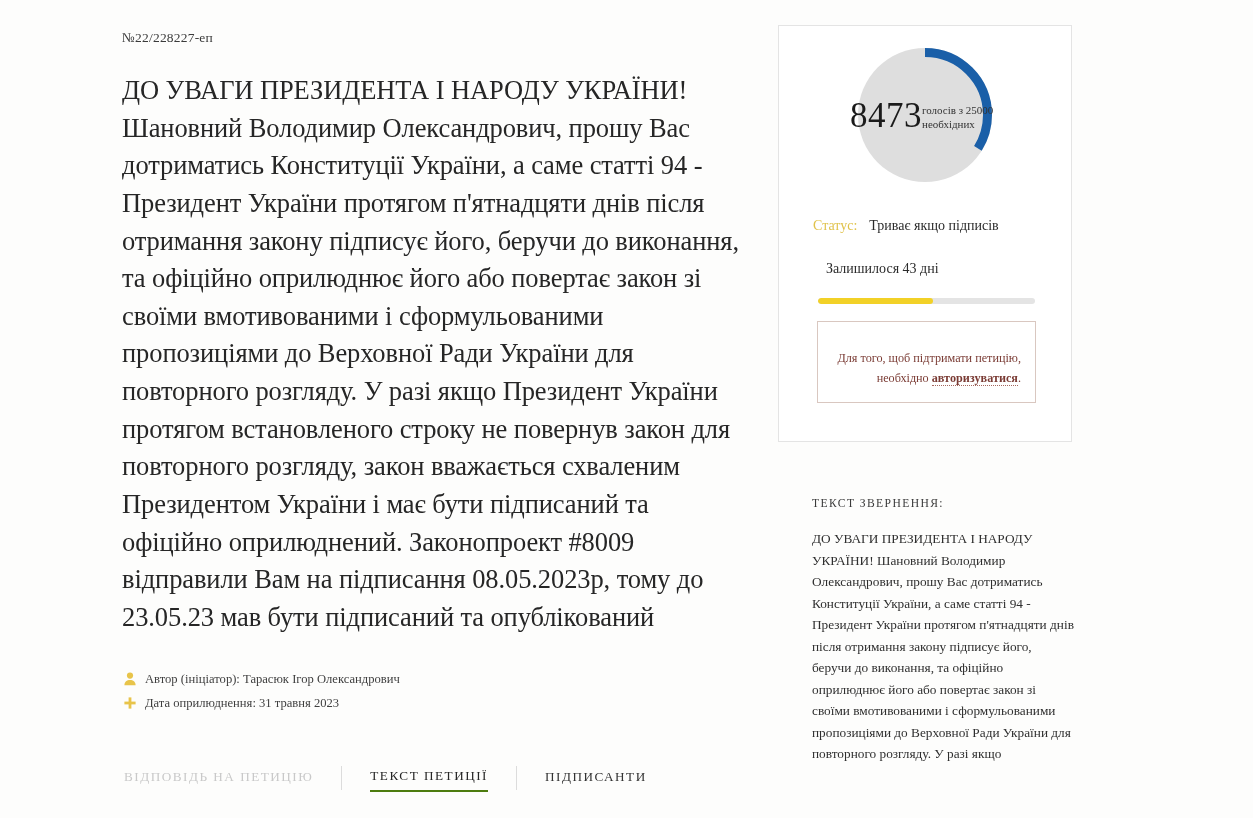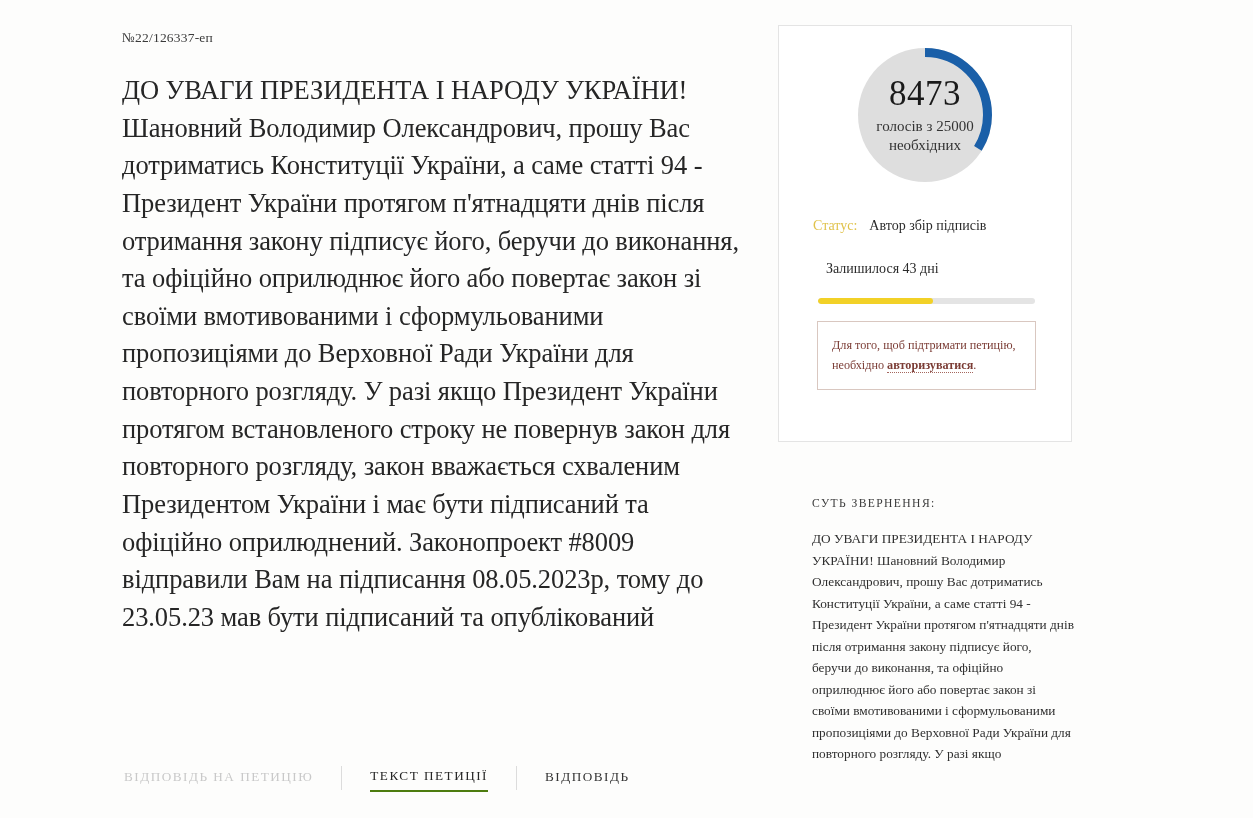--- a/index.html
+++ b/index.html
@@ -129,36 +129,34 @@
     width: 150px;
     height: 150px;
   }
   .donut-center {
     position: absolute;
     left: 0;
     top: 0;
     width: 150px;
     height: 150px;
     display: flex;
-    flex-direction: column;
     align-items: center;
     justify-content: center;
     pointer-events: none;
   }
   .donut-count {
     font-size: 35px;
     line-height: 1;
     color: #1a1a1a;
     letter-spacing: 0.5px;
   }
   .donut-sub {
     margin-top: 6px;
-    font-size: 15px;
+    font-size: 11px;
     line-height: 1.25;
-    text-align: center;
     color: #333;
     max-width: 110px;
   }
 
   .status-row {
     position: absolute;
     left: 34px;
     top: 192px;
     display: flex;
     align-items: center;
@@ -194,22 +192,22 @@
     border-radius: 3px;
   }
 
   .auth-box {
     position: absolute;
     left: 38px;
     top: 295px;
     width: 219px;
     box-sizing: border-box;
     border: 1px solid #d9c7c0;
-    padding: 13px 14px 14px 14px;
-    text-align: left;
+    padding: 26px 14px 14px 14px;
+    text-align: right;
     font-size: 12.2px;
     line-height: 1.65;
     color: #7a3b34;
     background: #fff;
   }
   .auth-link {
     font-weight: bold;
     color: #7a3b34;
     border-bottom: 1px dotted #a5675e;
     text-decoration: none;
@@ -233,31 +231,54 @@
     color: #2f2f2f;
   }
 </style>
 </head>
 <body>
 
 <div class="page">
 
   <div class="main-col">
 
-    <div class="petition-number">№22/126337-еп</div>
+    <div class="petition-number">№22/228227-еп</div>
 
     <div class="petition-title">ДО УВАГИ ПРЕЗИДЕНТА І НАРОДУ УКРАЇНИ! Шановний Володимир Олександрович, прошу Вас дотриматись Конституції України, а саме статті 94 - Президент України протягом п'ятнадцяти днів після отримання закону підписує його, беручи до виконання, та офіційно оприлюднює його або повертає закон зі своїми вмотивованими і сформульованими пропозиціями до Верховної Ради України для повторного розгляду. У разі якщо Президент України протягом встановленого строку не повернув закон для повторного розгляду, закон вважається схваленим Президентом України і має бути підписаний та офіційно оприлюднений. Законопроект #8009 відправили Вам на підписання 08.05.2023р, тому до 23.05.23 мав бути підписаний та опублікований</div>
 
+    <div class="meta-block">
+
+      <div class="meta-row">
+        <span class="meta-icon">
+          <svg viewBox="0 0 16 16" width="16" height="16" aria-hidden="true">
+            <circle cx="8" cy="4.6" r="3.1" fill="#e8c44a"></circle>
+            <path d="M2.4 14.2c0-3.2 2.5-5.1 5.6-5.1s5.6 1.9 5.6 5.1z" fill="#e8c44a"></path>
+          </svg>
+        </span>
+        <span>Автор (ініціатор): Тарасюк Ігор Олександрович</span>
+      </div>
+
+      <div class="meta-row">
+        <span class="meta-icon">
+          <svg viewBox="0 0 16 16" width="16" height="16" aria-hidden="true">
+            <rect x="6.6" y="2.4" width="2.8" height="11.2" fill="#e8c44a"></rect>
+            <rect x="2.4" y="6.6" width="11.2" height="2.8" fill="#e8c44a"></rect>
+          </svg>
+        </span>
+        <span>Дата оприлюднення: 31 травня 2023</span>
+      </div>
+
+    </div>
 
     <div class="tabs">
       <div class="tab disabled">ВІДПОВІДЬ НА ПЕТИЦІЮ</div>
       <div class="tab-sep"></div>
       <div class="tab active">ТЕКСТ ПЕТИЦІЇ</div>
       <div class="tab-sep"></div>
-      <div class="tab plain">ВІДПОВІДЬ</div>
+      <div class="tab plain">ПІДПИСАНТИ</div>
     </div>
 
   </div>
 
   <div class="side-col">
 
     <div class="stats-card">
 
       <div class="donut-wrap">
         <svg viewBox="0 0 150 150" aria-hidden="true">
@@ -267,34 +288,34 @@
           <circle id="donut-arc" cx="75" cy="75" r="62.5" fill="none" stroke="#1a5fa8" stroke-width="9" stroke-linecap="butt" transform="rotate(-90 75 75)" stroke-dasharray="133.12498869586747 392.6990816987241"></circle>
         </svg>
         <div class="donut-center">
           <div class="donut-count">8473</div>
           <div class="donut-sub">голосів з 25000 необхідних</div>
         </div>
       </div>
 
       <div class="status-row">
         <span class="status-label">Статус:</span>
-        <span class="status-value">Автор збір підписів</span>
+        <span class="status-value">Триває якщо підписів</span>
       </div>
 
       <div class="days-left">Залишилося 43 дні</div>
 
       <div class="progress-track">
         <div class="progress-fill" id="progress-fill" style="width: 53%; background: rgb(242, 209, 39);"></div>
       </div>
 
       <div class="auth-box">
         <span>Для того, щоб підтримати петицію, необхідно </span><a class="auth-link" href="#">авторизуватися</a><span>.</span>
       </div>
 
     </div>
 
-    <div class="essence-head">СУТЬ ЗВЕРНЕННЯ:</div>
+    <div class="essence-head">ТЕКСТ ЗВЕРНЕННЯ:</div>
 
     <div class="essence-body">ДО УВАГИ ПРЕЗИДЕНТА І НАРОДУ УКРАЇНИ! Шановний Володимир Олександрович, прошу Вас дотриматись Конституції України, а саме статті 94 - Президент України протягом п'ятнадцяти днів після отримання закону підписує його, беручи до виконання, та офіційно оприлюднює його або повертає закон зі своїми вмотивованими і сформульованими пропозиціями до Верховної Ради України для повторного розгляду. У разі якщо</div>
 
   </div>
 
 </div>
 
 </body></html>

